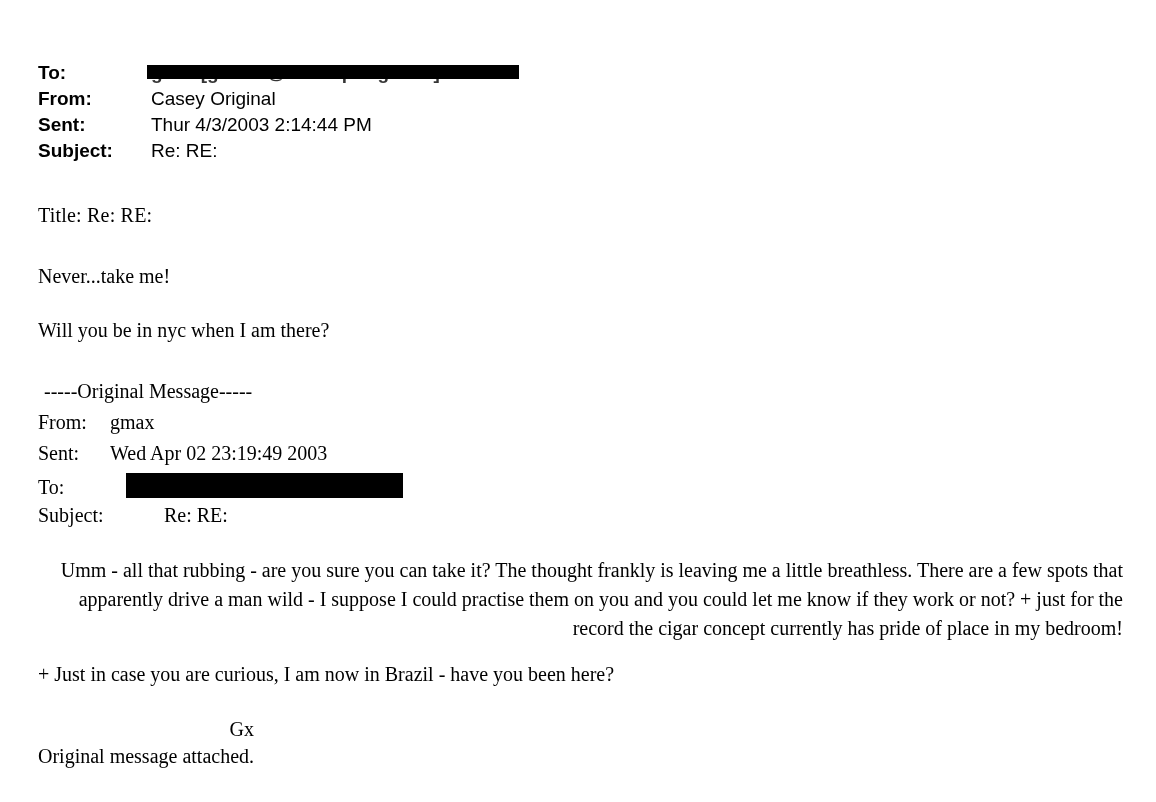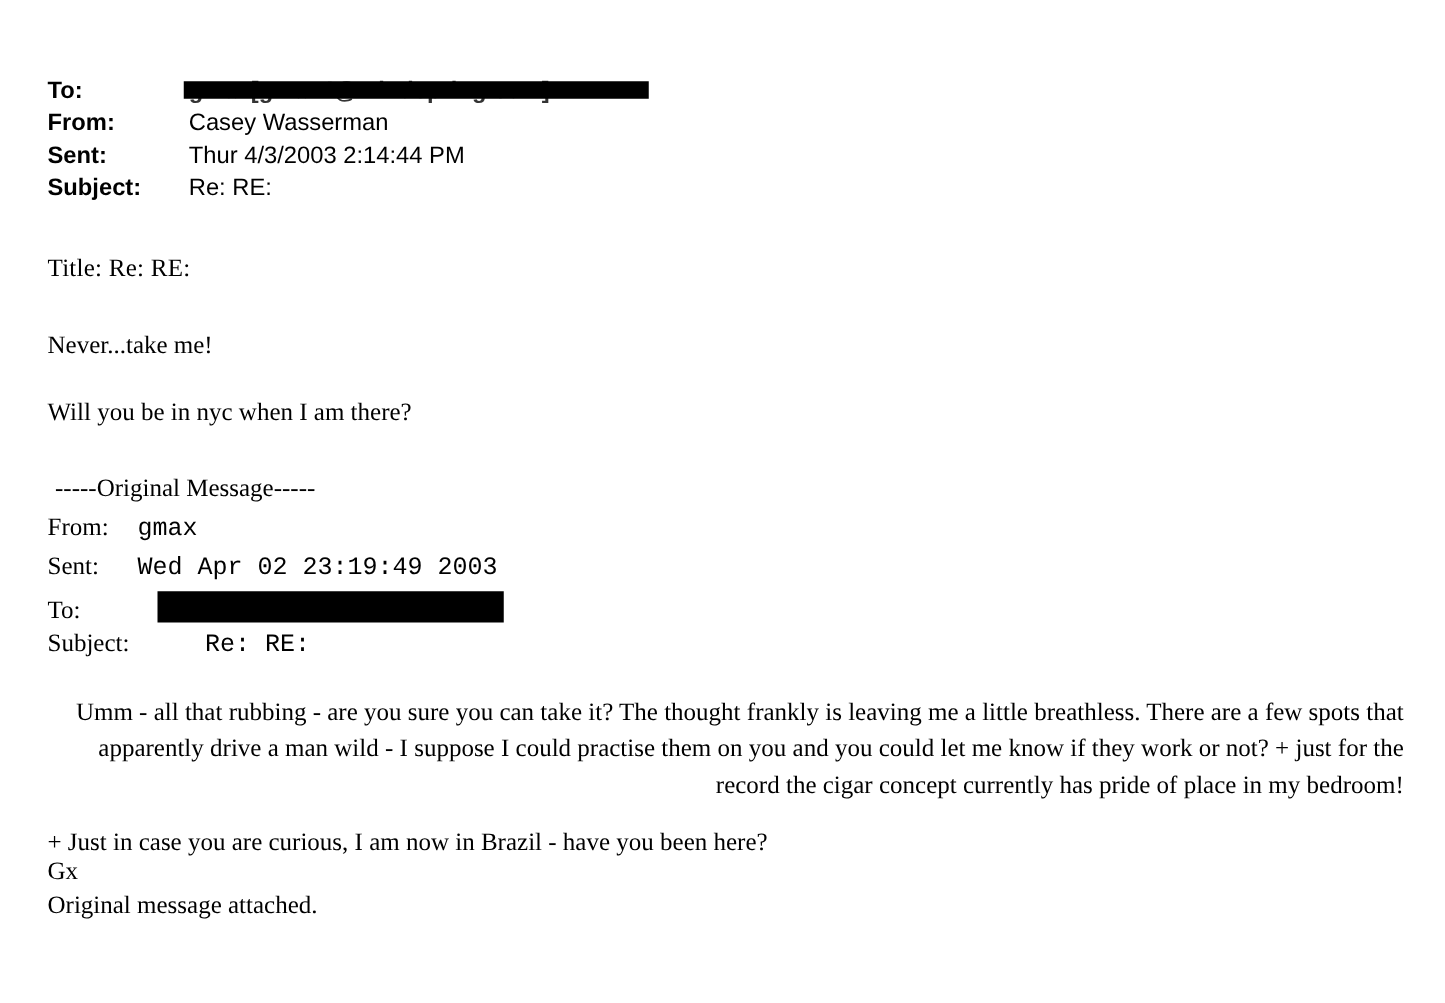--- a/index.html
+++ b/index.html
@@ -111,39 +111,39 @@
   .orig-row {
     display: flex;
     align-items: baseline;
     height: 31px;
   }
   .orig-label {
     width: 72px;
     flex: 0 0 72px;
   }
   .orig-label.subject { width: 90px; flex: 0 0 90px; }
-  .orig-value { white-space: nowrap; font-family: Liberation Mono, monospace; }
+  .orig-value { white-space: nowrap; }
   .orig-value.indent { padding-left: 36px; }
 
   .redaction.orig {
     width: 277px;
     height: 25px;
     position: relative;
     top: 4px;
     left: 16px;
   }
 
   .p-umm {
     top: 528px;
     width: 1085px;
     text-align: right;
     line-height: 29px;
   }
   .p-brazil { top: 632px; width: 1000px; }
-  .p-gx { top: 656px; line-height: 27px; }
+  .p-gx { top: 688px; line-height: 27px; text-align: right; }
 
   .sig-line { display: block; }
 </style>
 </head>
 <body>
 
 <div class="page">
 
   <div class="header-block">
 
@@ -152,21 +152,21 @@
       <span class="hdr-value">
         <span class="redaction-wrap">
           <span class="redaction-ghost">gmax[gmax4@mindspring.com]</span>
           <span class="redaction-overlay"></span>
         </span>
       </span>
     </div>
 
     <div class="hdr-row">
       <span class="hdr-label">From:</span>
-      <span class="hdr-value">Casey Wasserman</span>
+      <span class="hdr-value">Casey Original</span>
     </div>
 
     <div class="hdr-row">
       <span class="hdr-label">Sent:</span>
       <span class="hdr-value">Thur 4/3/2003 2:14:44 PM</span>
     </div>
 
     <div class="hdr-row">
       <span class="hdr-label">Subject:</span>
       <span class="hdr-value">Re: RE:</span>

